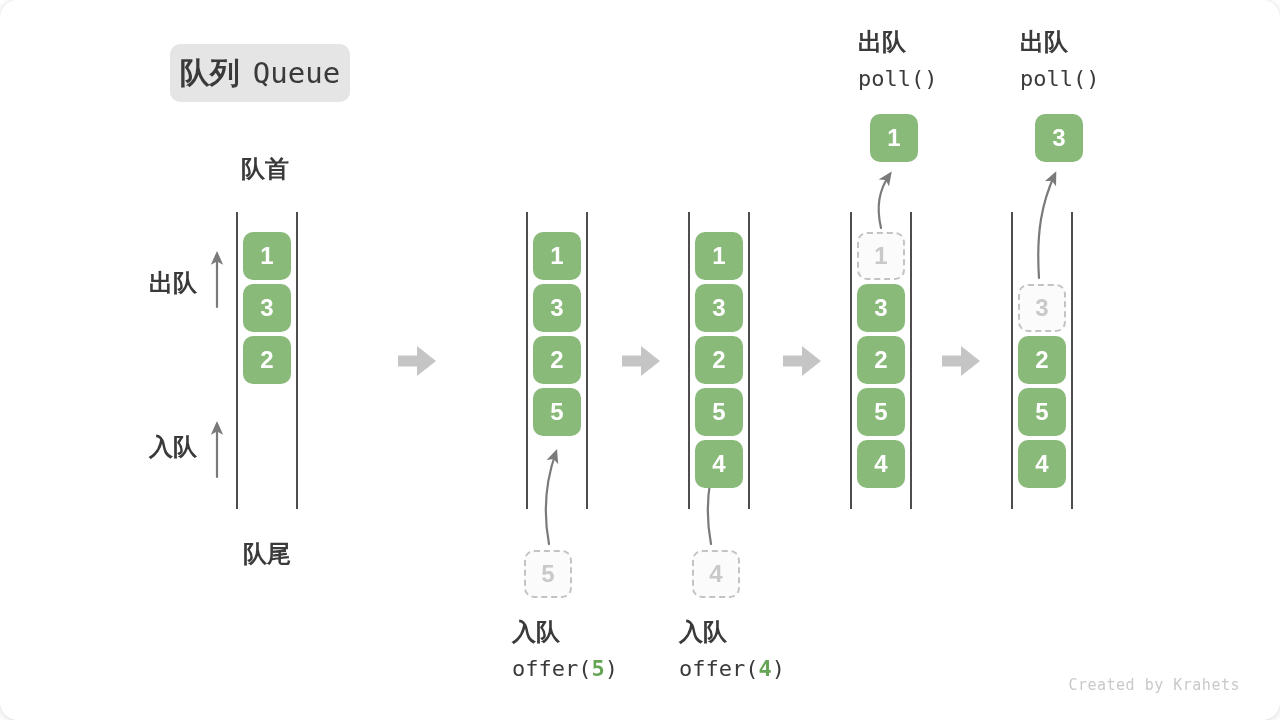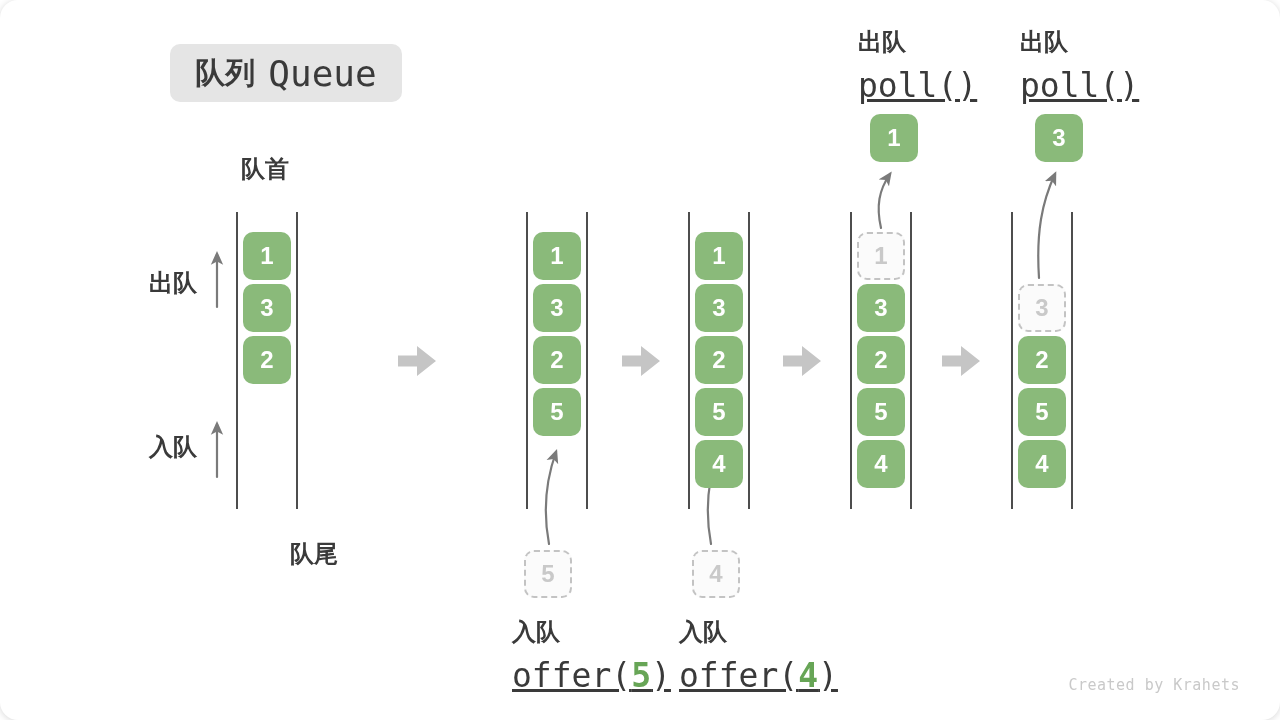--- a/index.html
+++ b/index.html
@@ -6,26 +6,26 @@
   html,body { background:#ffffff; font-family:"Liberation Sans",sans-serif; }
   .canvas {
     position:relative; width:1280px; height:720px; background:#ffffff;
     border-radius:18px; box-shadow:0 1px 7px rgba(0,0,0,.16); overflow:hidden;
   }
   .overlay { position:absolute; left:0; top:0; width:1280px; height:720px; pointer-events:none; }
   .overlay .flow { stroke:var(--line-arrow); fill:none; stroke-width:2.2; stroke-linecap:round; }
   .overlay .ah { fill:var(--line-arrow); }
 
   .title-badge {
-    position:absolute; left:170px; top:44px; width:232px; height:58px;
+    position:absolute; left:170px; top:44px; width:180px; height:58px;
     background:var(--title-bg); border-radius:10px;
     display:flex; align-items:center; justify-content:center; gap:13px;
   }
   .title-zh { font-size:30px; font-weight:bold; color:var(--text-dark); }
-  .title-en { font-family:"DejaVu Sans Mono","Liberation Mono",monospace; font-size:36px; color:var(--text-dark); }
+  .title-en { font-family:"DejaVu Sans Mono","Liberation Mono",monospace; font-size:29px; color:var(--text-dark); }
 
   .zh-label { position:absolute; font-size:24px; font-weight:bold; color:var(--text-dark); white-space:nowrap; }
 
   .block-arrow {
     position:absolute; top:346px; width:38px; height:30px; background:var(--block-arrow);
     clip-path:polygon(0 32%, 50% 32%, 50% 0, 100% 50%, 50% 100%, 50% 68%, 0 68%);
   }
 
   .queue-container {
     position:absolute; top:212px; width:62px; height:297px;
@@ -36,21 +36,21 @@
     display:flex; align-items:center; justify-content:center;
     font-size:24px; font-weight:bold;
   }
   .cell.solid { background:var(--green); color:var(--cell-text); }
   .cell.dashed { background:var(--dashed-bg); border:2px dashed var(--dashed-border); color:var(--dashed-text); }
 
   .op, .state-header { position:absolute; }
   .op .zh, .state-header .zh { font-size:24px; font-weight:bold; color:var(--text-dark); margin-bottom:8px; }
   .code {
     font-family:"DejaVu Sans Mono","Liberation Mono",monospace;
-    font-size:33px; color:var(--text-dark); white-space:nowrap;text-decoration:underline;
+    font-size:22px; color:var(--text-dark); white-space:nowrap;
   }
   .code .arg { color:var(--code-green); font-weight:bold; }
 
   .watermark {
     position:absolute; right:40px; bottom:26px;
     font-family:"DejaVu Sans Mono","Liberation Mono",monospace;
     font-size:15px; color:var(--watermark); letter-spacing:0.5px;
   }
 </style>
 </head>
@@ -71,21 +71,21 @@
     <path class="flow" d="M881,228 C876,206 879,190 890,174" marker-end="url(#ah)"></path>
     <path class="flow" d="M1039,278 C1036,232 1042,202 1055,174" marker-end="url(#ah)"></path>
   </svg>
 
   <div class="title-badge">
     <span class="title-zh">队列</span>
     <span class="title-en">Queue</span>
   </div>
 
   <div class="zh-label" style="left:241px; top:153px;">队首</div>
-  <div class="zh-label" style="left:243px; top:538px;margin-left:47px;">队尾</div>
+  <div class="zh-label" style="left:243px; top:538px;">队尾</div>
   <div class="zh-label" style="left:149px; top:267px;">出队</div>
   <div class="zh-label" style="left:149px; top:431px;">入队</div>
 
   <div class="block-arrow" style="left:398px;"></div>
   <div class="block-arrow" style="left:622px;"></div>
   <div class="block-arrow" style="left:783px;"></div>
   <div class="block-arrow" style="left:942px;"></div>
 
   <div id="states-layer">
       <div class="queue-container" style="left: 236px;"></div>

